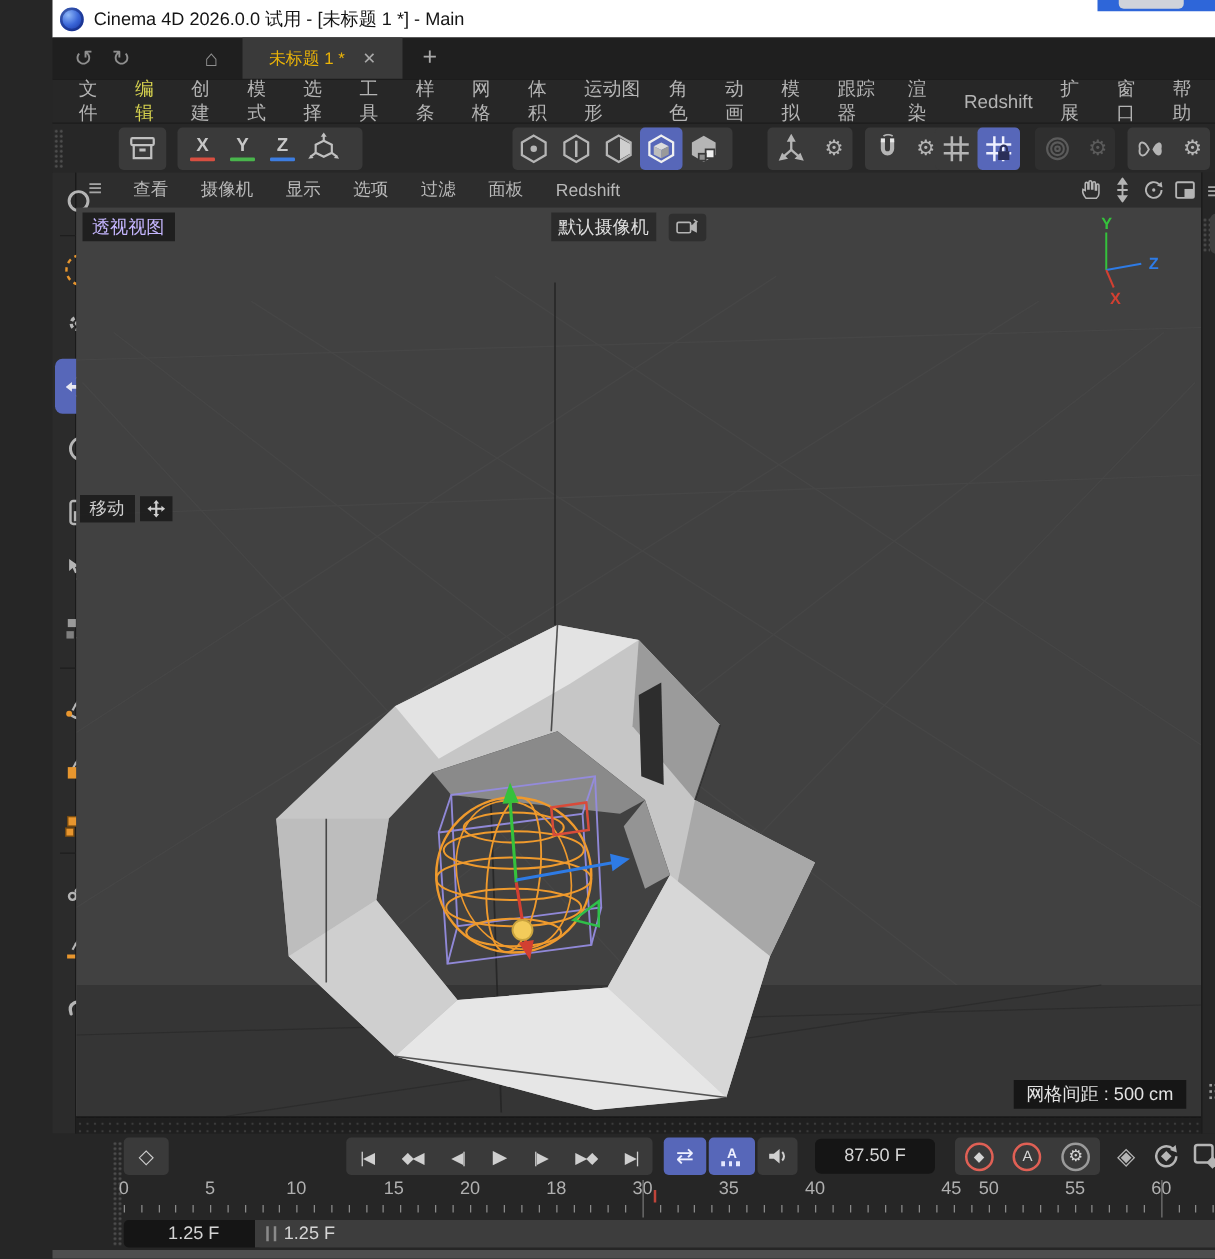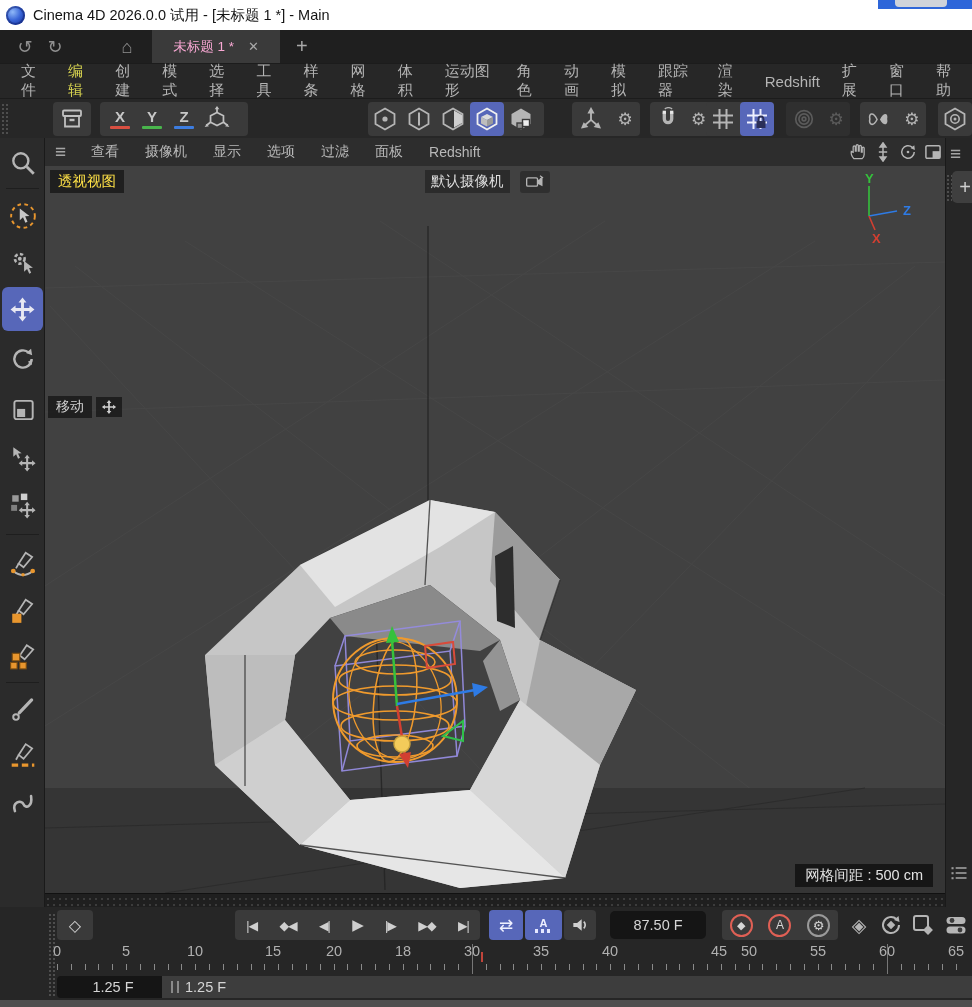--- a/index.html
+++ b/index.html
@@ -1,34 +1,34 @@
 <!DOCTYPE html>
 <html><head>
 <meta charset="utf-8">
 <style>
   * { margin:0; padding:0; box-sizing:border-box; }
   html,body { width:972px; height:1007px; background:#262626; overflow:hidden;
     font-family:"Liberation Sans","DejaVu Sans",sans-serif; }
-  .app { position:relative; width:972px; height:1007px; background:#262626; }
+  .app { position:relative; width:972px; height:1007px; background:#262626;padding-left:42px; }
 
   
   .titlebar { position:relative; height:30px; background:#ffffff; display:flex; align-items:center; padding-left:6px; }
   .c4d-logo { width:19px; height:19px; border-radius:50%;
     background:radial-gradient(circle at 35% 32%, #8fb8f8 0%, #3b67d8 45%, #1b3aa8 80%, #122a7c 100%);
     box-shadow:inset 0 0 0 2px rgba(20,40,120,.55); margin-right:8px; }
   .title-text { font-size:14.5px; color:#141414; }
   .blue-overlay { position:absolute; right:0; top:0; width:94px; height:9px; background:#2e66d9; }
   .blue-overlay i { position:absolute; left:17px; top:0; width:52px; height:7px; background:#cfd3da; border-radius:0 0 4px 4px; }
 
   
   .tabbar { position:relative; height:33px; background:#1f1f1f; display:flex; align-items:center; }
   .tb-ico { color:#8f8f8f; font-size:18px; line-height:1; width:30px; text-align:center; cursor:default; }
   .tb-ico.undo { margin-left:10px; } .tb-ico.home { margin-left:42px; }
   .tab { margin-left:10px; height:33px; width:128px; background:#3a3a3a; display:flex; align-items:center; justify-content:center; gap:14px; }
-  .tab .lbl { color:#f9a8d4; font-size:13.5px; }
+  .tab .lbl { color:#eab308; font-size:13.5px; }
   .tab .x { color:#a9a9a9; font-size:13px; }
   .tab-add { color:#a9a9a9; font-size:20px; margin-left:16px; }
 
   
   .menubar { height:35px; background:#272727; display:flex; align-items:center; padding-left:10px; border-top:1px solid #1c1c1c; }
   .menubar span { color:#b4b4b4; font-size:15px; padding:0 11px; cursor:default; }
   .menubar span.active { color:#d6d24f; }
 
   
   .toolbar { position:relative; height:40px; background:#272727; border-top:1px solid #1c1c1c; }
@@ -50,21 +50,21 @@
   .dock-sep { position:absolute; left:6px; width:33px; height:1px; background:#1e1e1e; }
 
   .center-col { width:900px; display:flex; flex-direction:column; }
   .vp-menu { height:28px; background:#2d2d2d; display:flex; align-items:center; color:#b8b8b8; font-size:14px; }
   .vp-menu .burger { color:#a5a5a5; font-size:19px; padding:0 12px 0 10px; }
   .vp-menu span.item { padding:0 13px; }
   .vp-menu .spacer { flex:1; }
   .vp-ico { width:25px; height:22px; display:flex; align-items:center; justify-content:center; }
 
   .viewport { position:relative; width:900px; height:727px; background:#414141; overflow:hidden; }
-  .vp-label { position:absolute; background:rgba(26,26,26,.85); color:#fde047; font-size:14.5px; padding:2px 8px; }
+  .vp-label { position:absolute; background:rgba(26,26,26,.85); color:#c4b5fd; font-size:14.5px; padding:2px 8px; }
   .cam-wrap { position:absolute; left:380px; top:4px; display:flex; align-items:center; gap:10px; }
   .cam-label { color:#dddddd; font-size:14.5px; background:rgba(26,26,26,.55); padding:2px 6px; }
   .cam-btn { width:30px; height:22px; background:#2f2f2f; border-radius:3px; display:flex; align-items:center; justify-content:center; }
   .tool-hint { position:absolute; left:3px; top:230px; display:flex; gap:4px; align-items:center; }
   .tool-hint .t { background:rgba(26,26,26,.85); color:#cfcfcf; font-size:14px; padding:2px 8px; }
   .tool-hint .i { background:rgba(26,26,26,.85); padding:2px 5px; display:flex; align-items:center; }
   .grid-label { position:absolute; right:12px; top:698px; background:rgba(17,17,17,.85); color:#e2e2e2; font-size:14.5px; padding:2px 10px; }
   .gizmo { position:absolute; right:28px; top:6px; }
 
   .right-strip { position:relative; width:27px; background:#262626; border-left:1px solid #1a1a1a; }

